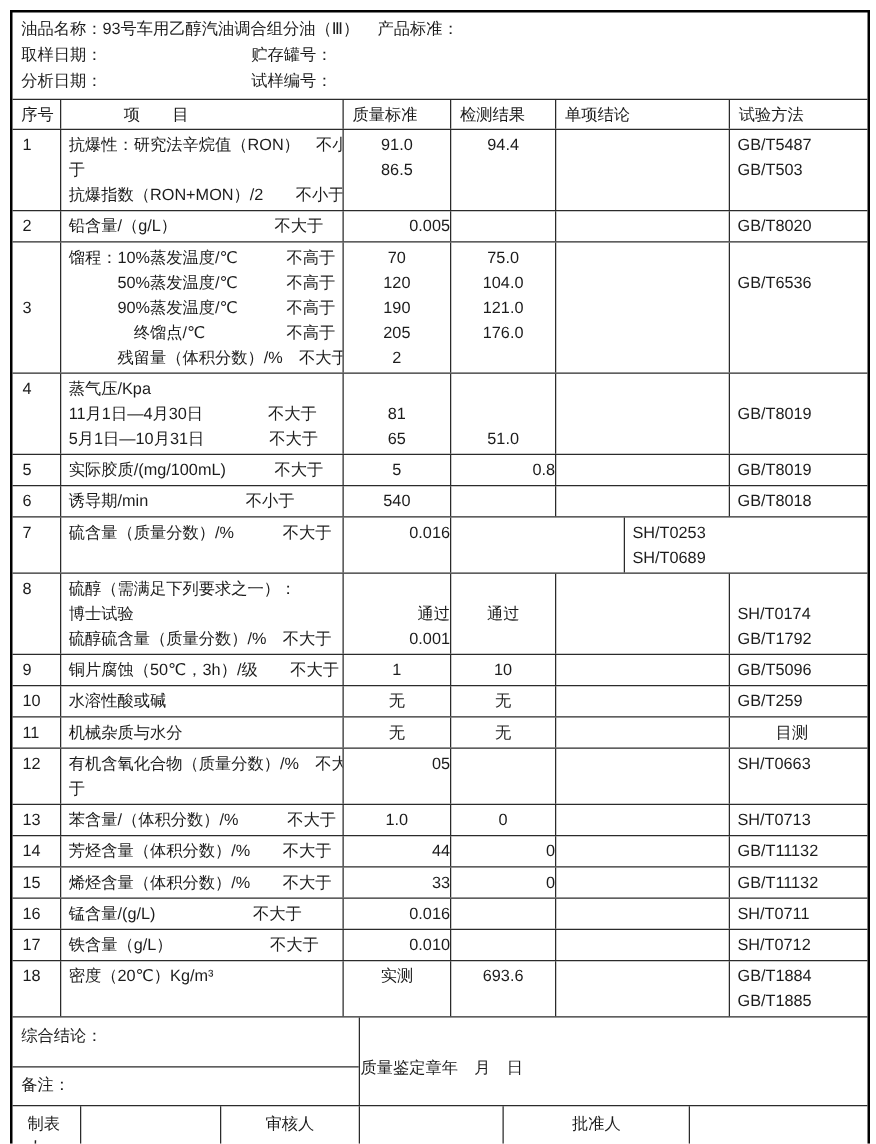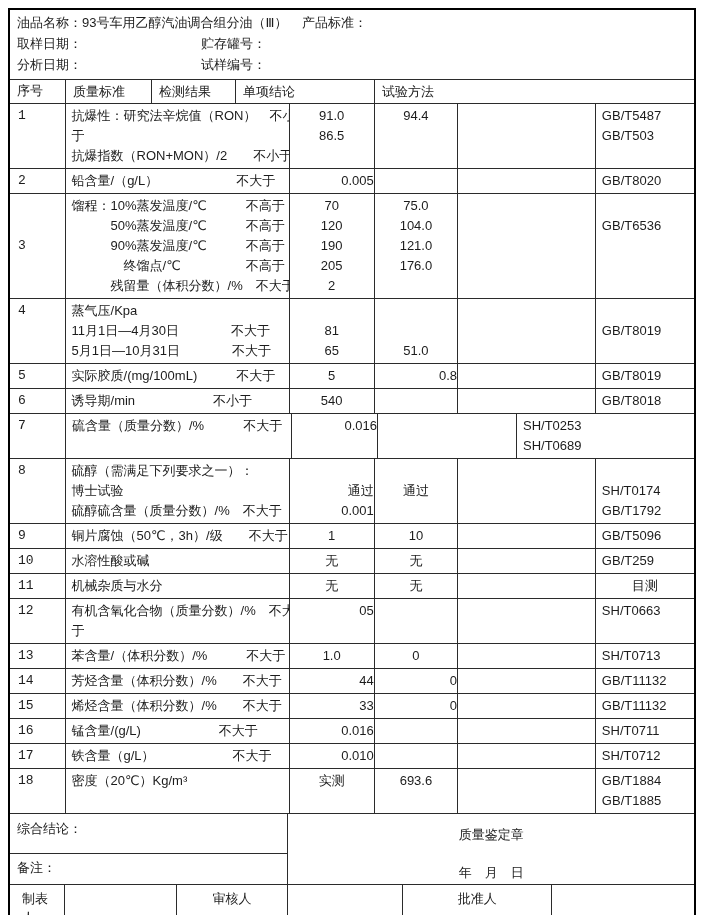--- a/index.html
+++ b/index.html
@@ -11,21 +11,21 @@
   
   .info{border-bottom:1px solid #2b2b2b;padding:2px 0 4px;}
   .info-line{position:relative;height:21px;line-height:21px;}
   .info-line .l{position:absolute;left:7px;white-space:pre;}
   .info-line .r1{position:absolute;left:292px;white-space:pre;}
   .info-line .r2{position:absolute;left:191px;white-space:pre;}
   
   .hrow,.trow,.brow{display:flex;border-bottom:1px solid #2b2b2b;}
   .cell{box-sizing:border-box;border-right:1px solid #2b2b2b;overflow:hidden;}
   .cell:last-child{border-right:none;}
-  .c0{width:56px;font-family:Liberation Mono, monospace;}.c1{width:226px;}.c2{width:86px;}.c3{width:84px;}
+  .c0{width:39px;}.c1{width:226px;}.c2{width:86px;}.c3{width:84px;}
   .c4{width:139px;}.c5{width:99px;}
   .hrow{height:23px;}
   .hrow .cell{line-height:21px;padding:1px 0 0 7px;white-space:pre;}
   .hrow .c1{padding-left:50px;}
   .line{height:20px;line-height:20px;white-space:pre;overflow:hidden;}
   .trow .cell{padding-top:2px;}
   .numcell{display:flex;flex-direction:column;}
   .numcell.mid{justify-content:center;padding-top:0;}
   .num{padding-left:8px;}
   .itemcell .line{padding-left:6px;}
@@ -33,22 +33,22 @@
   .alC .line{text-align:center;}
   .mL .line{padding-left:6px;}
   .mC .line{text-align:center;}
   
   .frow{display:flex;height:70px;border-bottom:1px solid #2b2b2b;}
   .fleft{width:280px;border-right:1px solid #2b2b2b;box-sizing:border-box;
          display:flex;flex-direction:column;}
   .fconc{height:40px;border-bottom:1px solid #2b2b2b;box-sizing:border-box;
          padding:6px 0 0 7px;}
   .fnote{flex:1;padding:5px 0 0 7px;}
-  .fseal{width:408px;box-sizing:border-box;display:flex;flex-direction:column;
-         justify-content:space-between;align-items:center;padding-top:10px;
+  .fseal{width:408px;box-sizing:border-box;display:flex;flex-direction:row;
+         justify-content:flex-start;align-items:center;padding-top:10px;
          line-height:22px;}
   .brow{height:46px;border-bottom:none;}
   .bcell{box-sizing:border-box;border-right:1px solid #2b2b2b;
          padding:4px 6px 0;overflow:hidden;line-height:19px;}
   .bcell:last-child{border-right:none;}
   .b0{width:55px;padding-left:12px;}
   .b1{width:112px;}
   .b2{width:112px;text-align:center;}
   .b3{width:115px;}
   .b4{width:150px;text-align:center;}
@@ -70,20 +70,21 @@
         <span class="r2">贮存罐号：</span>
       </div>
       <div class="info-line">
         <span class="l">分析日期：</span>
         <span class="r2">试样编号：</span>
       </div>
     </div>
 
     <div class="hrow" id="colhead">
         <div class="cell c0">序号</div>
+        <div class="cell c1">项　　目</div>
         <div class="cell c2">质量标准</div>
         <div class="cell c3">检测结果</div>
         <div class="cell c4">单项结论</div>
         <div class="cell c5">试验方法</div>
       </div>
 
     <div id="rows">
         <div class="trow" style="height: 64px;">
           <div class="cell c0 numcell">
             <div class="line num">1</div>

